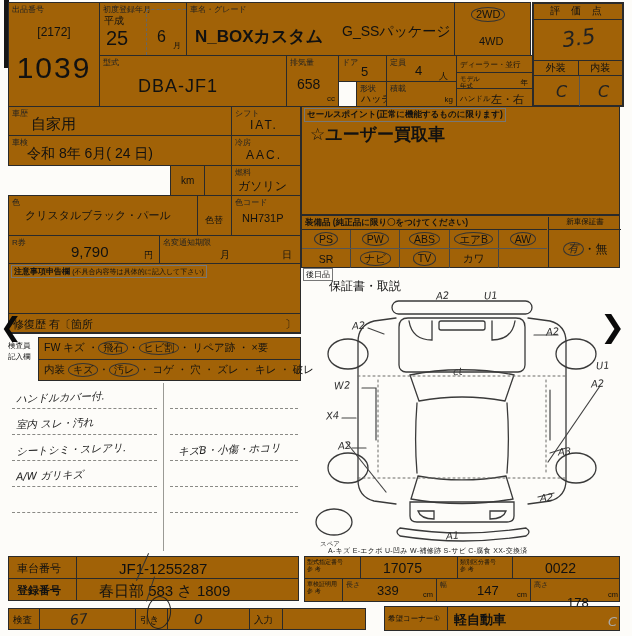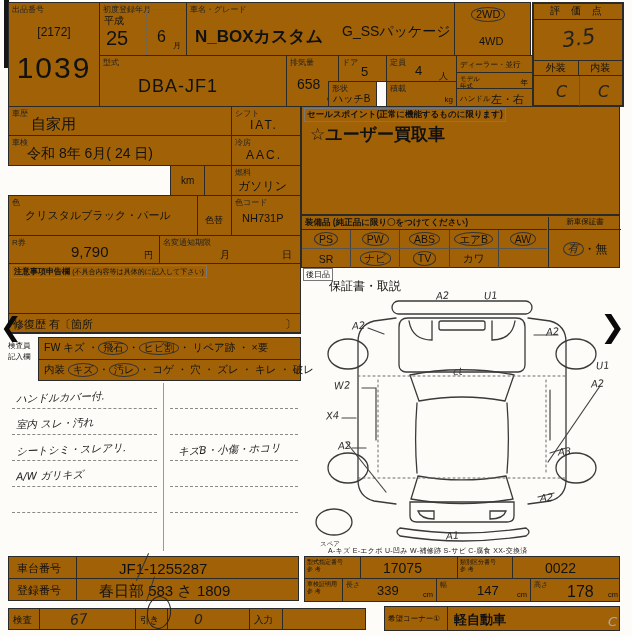--- a/index.html
+++ b/index.html
@@ -70,21 +70,21 @@
   </div>
   <div class="b" style="left:286px;top:55px;width:53px;height:52px;">
     <span class="lb">排気量</span>
     <div class="val" style="top:20px;left:10px;font-size:14px;">658</div>
     <div class="val" style="top:38px;right:3px;font-size:8px;">cc</div>
   </div>
   <div class="b" style="left:338px;top:55px;width:49px;height:27px;">
     <span class="lb">ドア</span>
     <div class="val" style="top:8px;left:22px;font-size:13px;">5</div>
   </div>
-  <div class="b" style="left:328px;top:81px;width:49px;height:34px;">
+  <div class="b" style="left:356px;top:81px;width:49px;height:34px;">
     <span class="lb">形状</span>
     <div class="val" style="top:10px;left:4px;font-size:10px;">ハッチB</div>
   </div>
   <div class="b" style="left:386px;top:55px;width:71px;height:27px;">
     <span class="lb">定員</span>
     <div class="val" style="top:7px;left:28px;font-size:13px;">4</div>
     <div class="val" style="top:14px;left:52px;font-size:9px;">人</div>
   </div>
   <div class="b" style="left:386px;top:81px;width:71px;height:26px;">
     <span class="lb">積載</span>
@@ -327,21 +327,21 @@
   <div class="val" style="top:546px;left:328px;font-size:7px;color:#222;letter-spacing:0.3px;">A-キズ  E-エクボ  U-凹み  W-補修跡  S-サビ  C-腐食  XX-交換済</div>
 
   <div class="a" style="left:0;top:314px;font-size:26px;font-weight:bold;color:#0a0a0a;line-height:1;">❮</div>
   <div class="a" style="left:600px;top:312px;font-size:30px;font-weight:bold;color:#0a0a0a;line-height:1;">❯</div>
 
   <div class="b" style="left:8px;top:556px;width:291px;height:23px;">
     <div class="a" style="left:0;top:0;width:68px;height:100%;border-right:1.2px solid #2a2a2a;font-size:11px;padding:4px 0 0 8px;">車台番号</div>
     <div class="val" style="top:3px;left:110px;font-size:15px;">JF1-1255287</div>
   </div>
   <div class="b" style="left:8px;top:578px;width:291px;height:23px;">
-    <div class="a" style="left:0;top:0;width:68px;height:100%;border-right:1.2px solid #2a2a2a;font-size:11px;padding:4px 0 0 8px;">登録番号</div>
+    <div class="a" style="left:0;top:0;width:68px;height:100%;border-right:1.2px solid #2a2a2a;font-size:11px;padding:4px 0 0 8px;font-weight:bold;">登録番号</div>
     <div class="val" style="top:3px;left:90px;font-size:15px;">春日部 583 さ 1809</div>
   </div>
   <div class="a" style="left:142px;top:552px;width:1px;height:30px;background:#333;transform:rotate(24deg);"></div>
   <div class="a" style="left:150px;top:576px;width:1px;height:26px;background:#333;transform:rotate(18deg);"></div>
 
   <div class="b" style="left:304px;top:556px;width:316px;height:23px;">
     <div class="a" style="left:0;top:0;width:56px;height:100%;border-right:1.2px solid #2a2a2a;font-size:6px;line-height:1.2;padding:2px 1px 0 2px;">
       <span>型式指定番号</span><br><span>参 考</span>
     </div>
     <div class="val" style="top:3px;left:78px;font-size:14px;">17075</div>
@@ -359,21 +359,21 @@
       <span class="val" style="top:4px;left:34px;font-size:13px;">339</span>
       <span class="val" style="bottom:2px;right:3px;font-size:7.5px;">cm</span>
     </div>
     <div class="a" style="left:132px;top:0;width:94px;height:100%;border-right:1.2px solid #2a2a2a;">
       <span class="lb" style="font-size:7px;">幅</span>
       <span class="val" style="top:4px;left:40px;font-size:13px;">147</span>
       <span class="val" style="bottom:2px;right:3px;font-size:7.5px;">cm</span>
     </div>
     <div class="a" style="left:226px;top:0;width:90px;height:100%;">
       <span class="lb" style="font-size:7px;">高さ</span>
-      <span class="val" style="top:4px;left:36px;font-size:16px;">178</span>
+      <span class="val" style="top:16px;left:36px;font-size:13px;">178</span>
       <span class="val" style="bottom:2px;right:3px;font-size:7.5px;">cm</span>
     </div>
   </div>
 
   <div class="b" style="left:8px;top:608px;width:32px;height:22px;">
     <div class="val" style="top:5px;left:4px;font-size:9.5px;">検査</div>
   </div>
   <div class="b" style="left:39px;top:608px;width:97px;height:22px;">
     <div class="val hand" style="top:2px;left:30px;font-size:14px;transform:rotate(-6deg);">67</div>
   </div>

